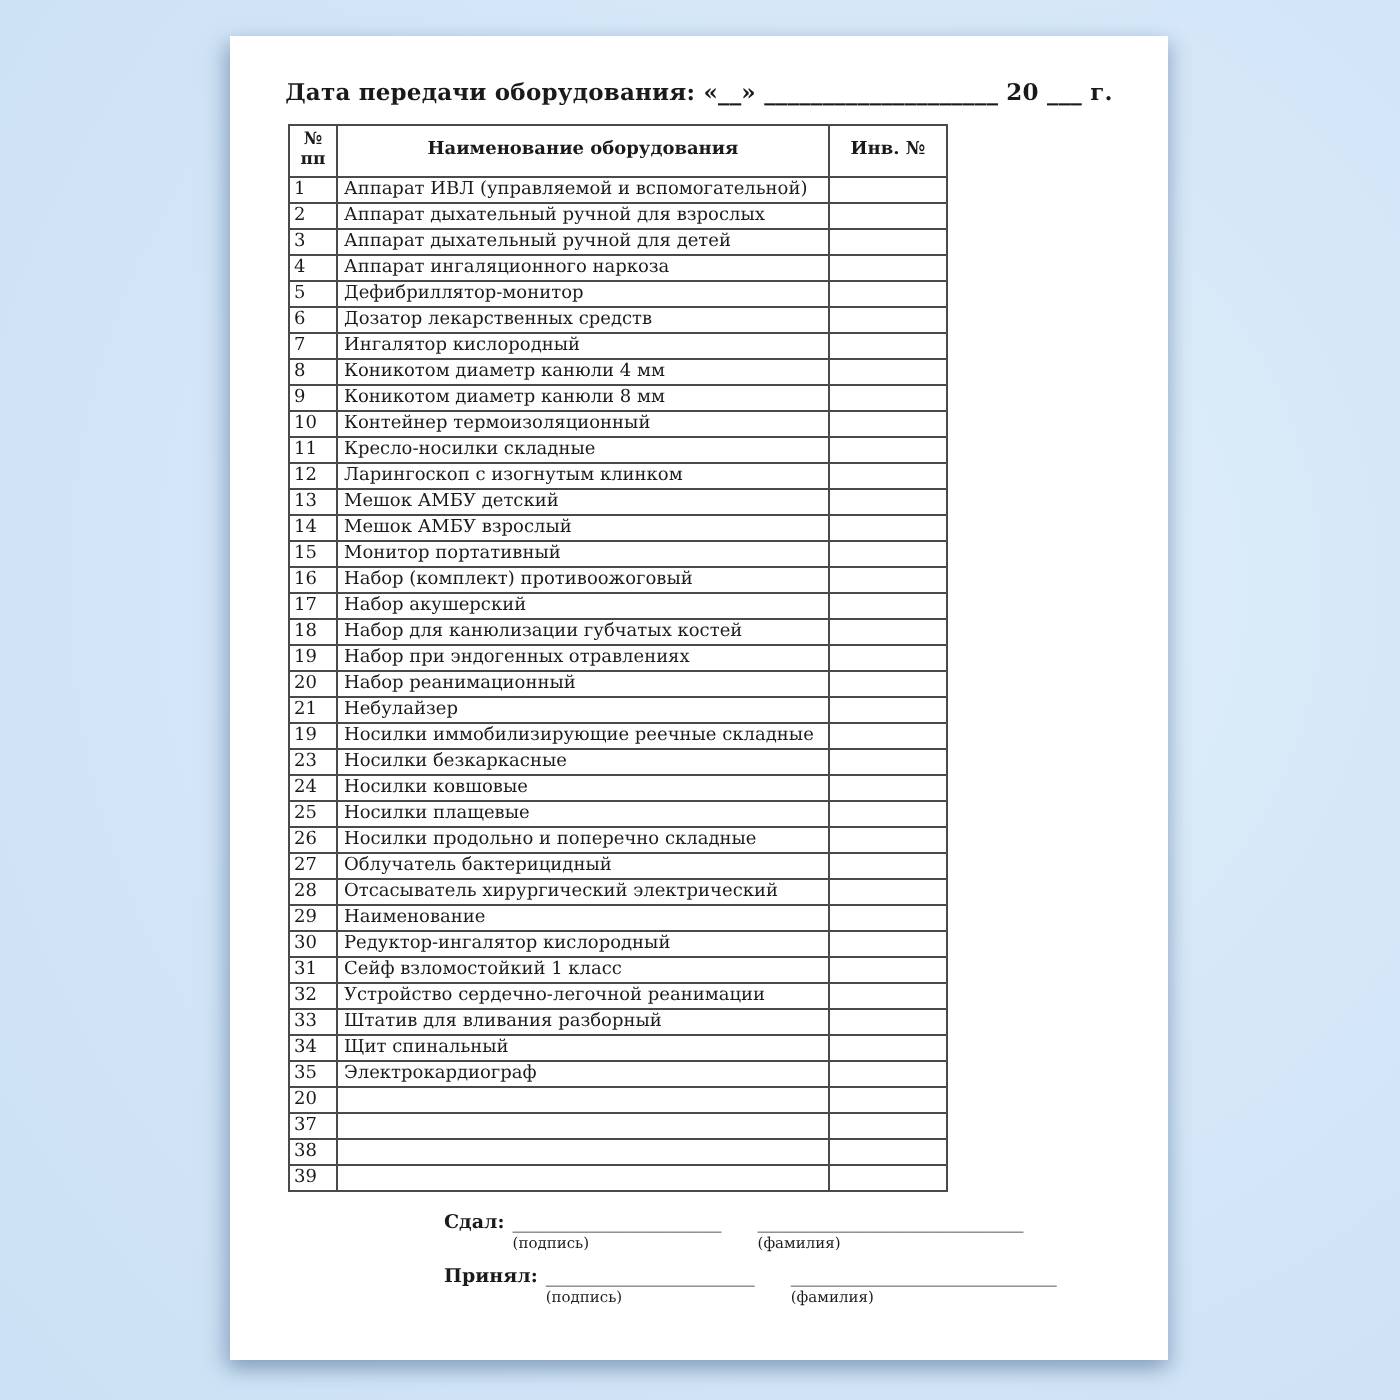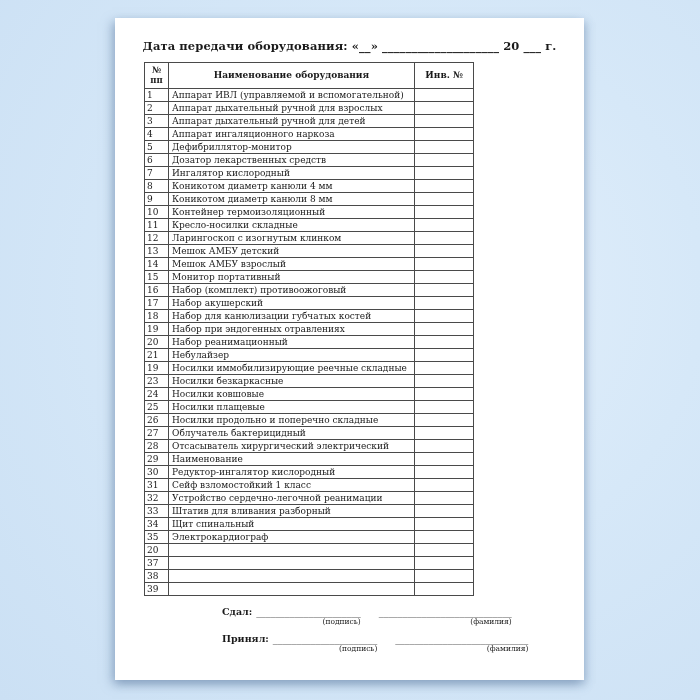--- a/index.html
+++ b/index.html
@@ -74,21 +74,21 @@
     margin-bottom: 7px;
   }
   .sig-label {
     font-weight: bold;
     margin-right: 4px;
     line-height: 11px;
   }
   .sig-col {
     display: inline-flex;
     flex-direction: column;
-    align-items: flex-end;
+    align-items: flex-start;
     margin-right: 18px;
   }
   .sig-blank {
     line-height: 11px;
     letter-spacing: 0;
     white-space: nowrap;
   }
   .sig-caption {
     font-size: 7.5px;
     line-height: 9px;

